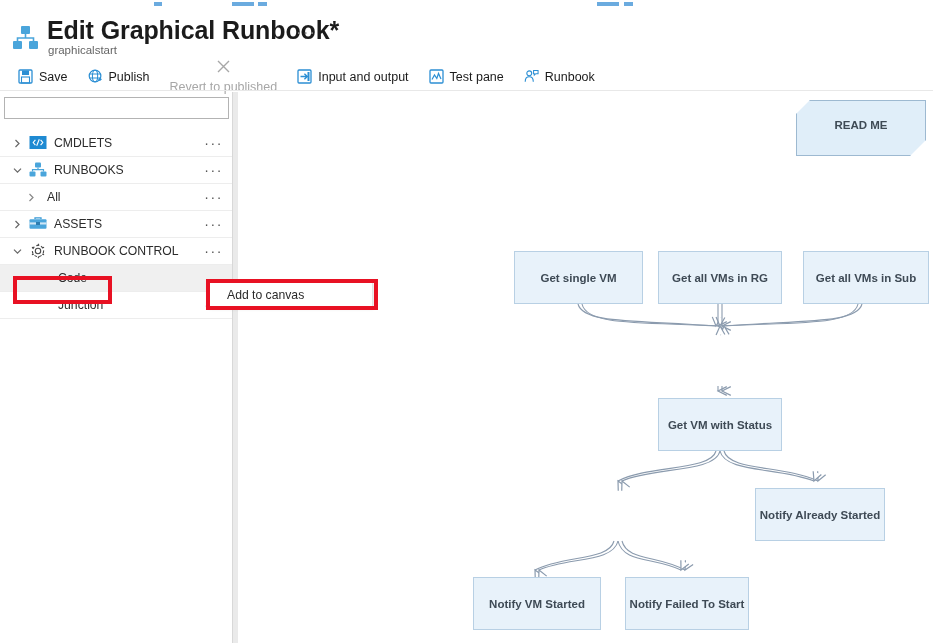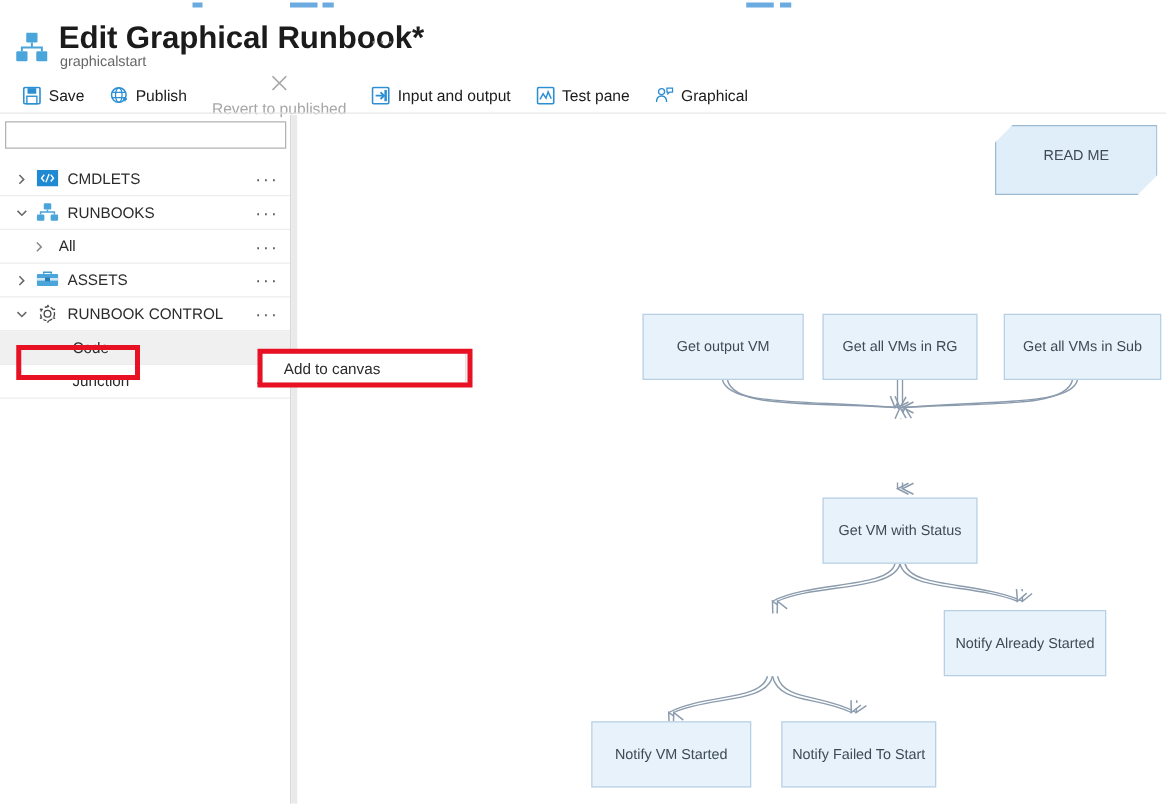--- a/index.html
+++ b/index.html
@@ -93,20 +93,21 @@
   .redbox { position:absolute; border: 4px solid #e81123; z-index: 40; pointer-events:none; }
 
   
   #canvas { position:absolute; left:238px; top:92px; width:695px; height:551px; background:#fff; overflow:hidden; }
   #edges { position:absolute; left:0; top:0; width:695px; height:551px; }
   .node {
     position:absolute; background:#e8f2fa; border:1px solid #b8d0e4;
     display:flex; align-items:center; justify-content:center;
     font-size:11.5px; color:#3e4a55; text-align:center; cursor:pointer;
     z-index: 5;
+    font-weight: bold;
   }
   .node.note {
     background:#e0eef9; border:1px solid #9db9d1;
     clip-path: polygon(14px 0, 100% 0, 100% calc(100% - 16px), calc(100% - 16px) 100%, 0 100%, 0 14px);
     align-items: flex-start; padding-top: 18px;
   }
 </style>
 </head>
 <body>
 
@@ -188,21 +189,21 @@
   </div>
 
   <div class="cmd">
     <span>
       <svg width="15" height="15" viewBox="0 0 16 16">
         <circle cx="5.6" cy="4.6" r="2.6" fill="none" stroke="#2c8fd4" stroke-width="1.2"></circle>
         <path d="M1.3 13.5 C1.3 9.8 3.3 8.3 5.6 8.3 C7.9 8.3 9.9 9.8 9.9 13.5" fill="none" stroke="#2c8fd4" stroke-width="1.2"></path>
         <path d="M10.2 1.6 H15 V5.0 H12.6 L11 6.4 V5.0 H10.2 Z" fill="none" stroke="#2c8fd4" stroke-width="1.1"></path>
       </svg>
     </span>
-    <span>Graphical</span>
+    <span>Runbook</span>
   </div>
 
 </div>
 
 <div id="left-panel">
   <div id="search-wrap">
     <input id="search-input" type="text" value="" placeholder="" style="">
   </div>
 
   <div id="tree">
@@ -344,21 +345,21 @@
       <path d="M384 449 C389 469, 420 463, 447 478"></path>
       <path d="M380 449 C385 471, 416 465, 443 478"></path>
     </g>
   </svg>
 
   <div class="node note" style="left:558px; top:8px; width:130px; height:56px;">
     <span>READ ME</span>
   </div>
 
   <div class="node" style="left:276px; top:159px; width:129px; height:53px;">
-    <span>Get output VM</span>
+    <span>Get single VM</span>
   </div>
 
   <div class="node" style="left:420px; top:159px; width:124px; height:53px;">
     <span>Get all VMs in RG</span>
   </div>
 
   <div class="node" style="left:565px; top:159px; width:126px; height:53px;">
     <span>Get all VMs in Sub</span>
   </div>
 

